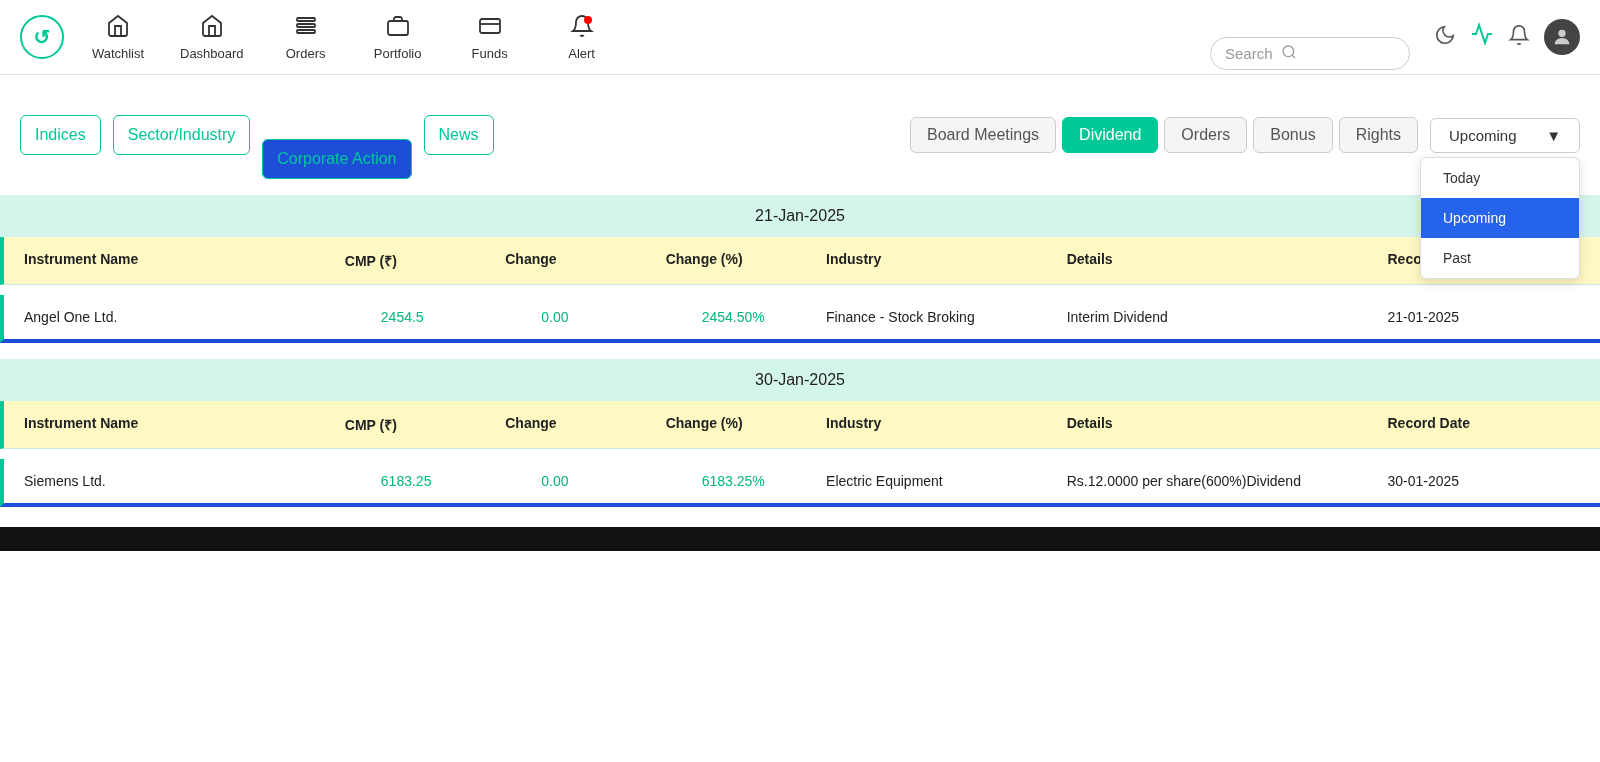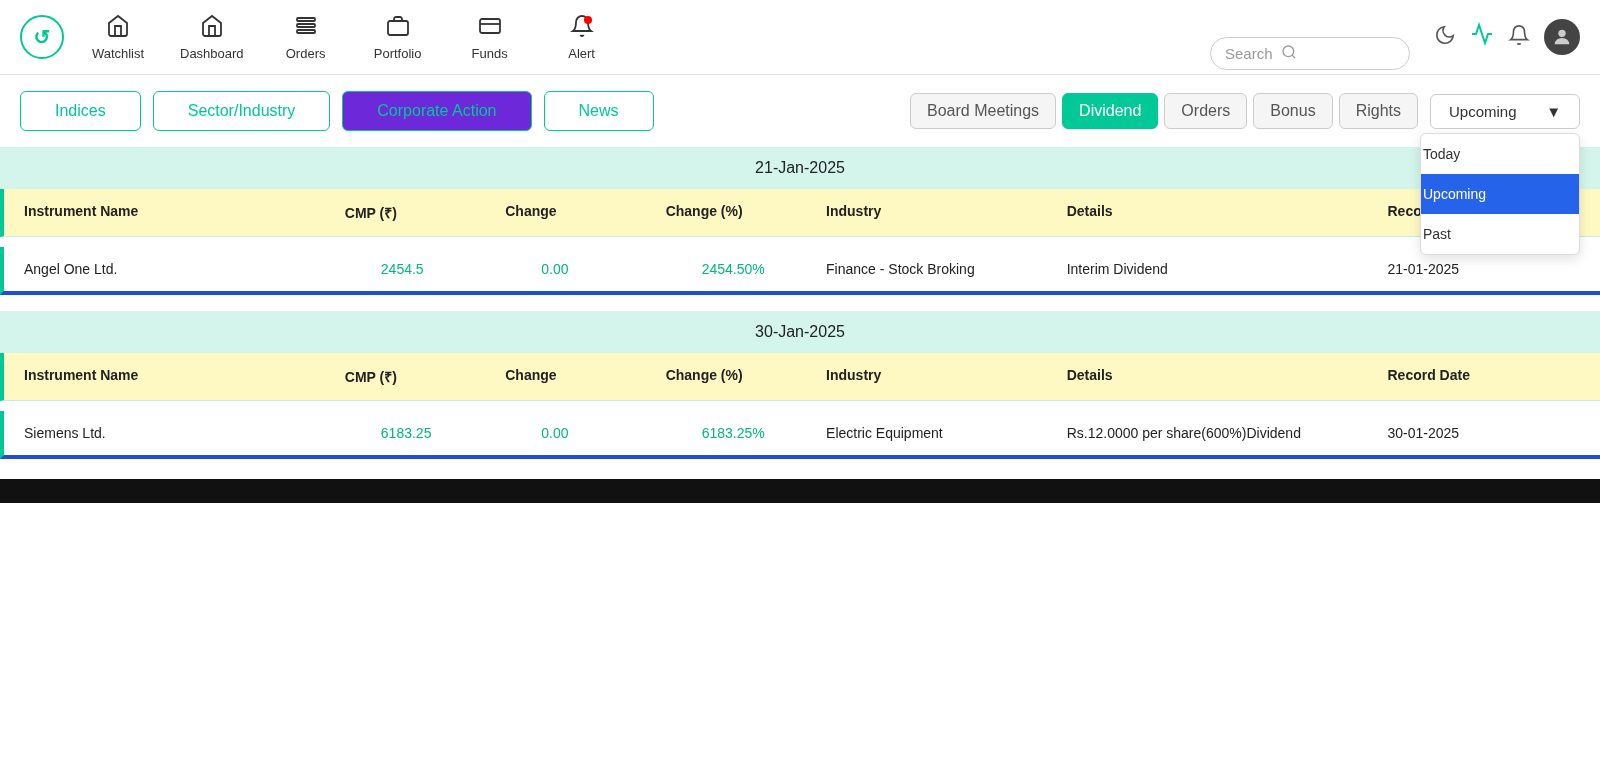--- a/index.html
+++ b/index.html
@@ -51,25 +51,25 @@
 
     
     .tabs-row {
       display: flex; align-items: center;
       padding: 16px 20px 0 20px;
       gap: 12px;
       flex-wrap: wrap;
     }
     .tab {
       border: 1px solid #00c896; border-radius: 6px;
-      padding: 10px 34px; font-size: 16px; font-weight: 500;
+      padding: 10px 14px; font-size: 16px; font-weight: 500;
       cursor: pointer; color: #00c896; background: #fff;
     }
     .tab.active {
-      background: #6d28d9; color: #00c896; border-color: #00c896;
+      background: #1d4ed8; color: #00c896; border-color: #00c896; margin-top: 48px;
     }
     .tabs-spacer { flex: 1; }
     .filter-tabs {
       display: flex; align-items: center; gap: 6px;
     }
     .filter-tab {
       border: 1px solid #ccc; border-radius: 6px;
       padding: 8px 16px; font-size: 16px; cursor: pointer;
       color: #555; background: #f5f5f5; text-align: center;
     }
@@ -88,21 +88,21 @@
     }
     .dropdown-menu {
       position: absolute; top: calc(100% + 4px); right: 0;
       background: #fff; border: 1px solid #ddd;
       border-radius: 6px; min-width: 160px;
       box-shadow: 0 4px 12px rgba(0,0,0,0.12);
       z-index: 100;
       overflow: hidden;
     }
     .dropdown-item {
-      padding: 12px 2px; cursor: pointer; font-size: 14px; color: #333;
+      padding: 12px 22px; cursor: pointer; font-size: 14px; color: #333;
     }
     .dropdown-item.selected {
       background: #2563eb; color: #fff;
     }
 
     
     .content { padding: 0 0 20px 0; }
 
     .date-section-header {
       background: #d4f5eb; padding: 12px 24px;

